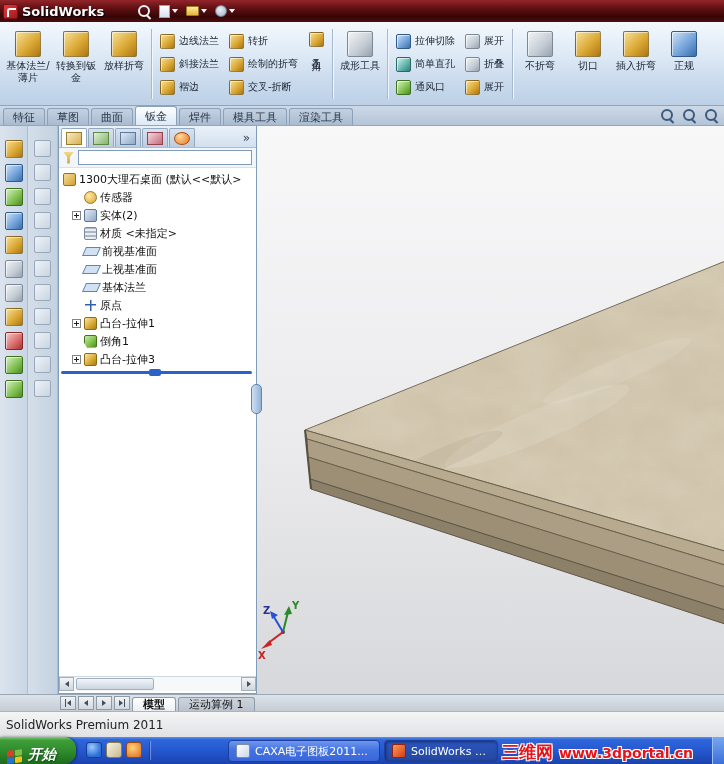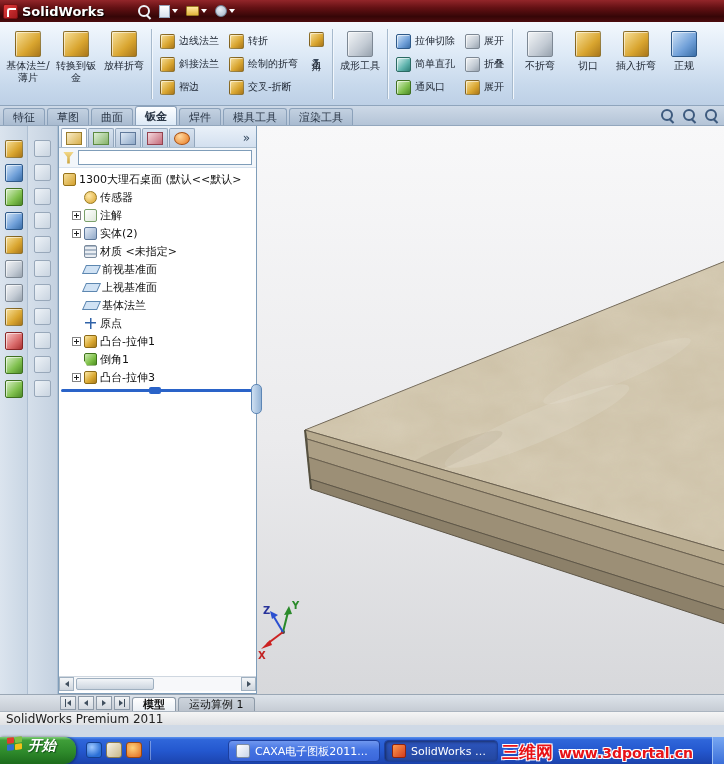--- a/index.html
+++ b/index.html
@@ -41,21 +41,21 @@
 .ic.gray{background:linear-gradient(135deg,#f3f5f7,#c3cbd4 60%,#97a2ae);border-color:#7d8894}
 .ic.red{background:linear-gradient(135deg,#f6c9c9,#d96a6a 60%,#a83232);border-color:#8a2525}
 .s26{width:26px;height:26px;margin-bottom:3px}
 .s15{width:15px;height:15px;flex:0 0 auto}
 .s18{width:18px;height:18px}
 .s16{width:16px;height:13px}
 
 
 #cmdtabs{position:absolute;left:0;top:106px;width:724px;height:20px;background:linear-gradient(180deg,#cdd9e7,#b4c4d7);border-bottom:1px solid #93a7bd;display:flex;align-items:flex-end;padding-left:3px;z-index:10}
 .ctab{height:17px;display:flex;align-items:center;padding:0 9px;font-size:11px;color:#2a3646;background:linear-gradient(180deg,#c3d1e1,#a9bbd0);border:1px solid #8ba1ba;border-bottom:none;border-radius:3px 3px 0 0;margin-right:2px;white-space:nowrap}
-.ctab.active{background:linear-gradient(180deg,#fdfeff,#dce9f6);font-weight:bold;height:19px}
+.ctab.active{background:linear-gradient(180deg,#fdfeff,#dce9f6);font-weight:normal;height:19px}
 .zoomtools{position:absolute;right:5px;top:2px;display:flex;gap:7px}
 .mag2{position:relative;width:15px;height:15px;color:#3d5a7e}
 .mag2::before{content:"";position:absolute;left:1px;top:1px;width:8px;height:8px;border:2px solid currentColor;border-radius:50%}
 .mag2::after{content:"";position:absolute;left:10px;top:10px;width:6px;height:2px;background:currentColor;transform:rotate(45deg);transform-origin:0 0}
 
 
 #lefttb1{position:absolute;left:0;top:126px;width:28px;height:568px;background:linear-gradient(90deg,#dbe4ee,#c9d6e4);border-right:1px solid #aebfd2;display:flex;flex-direction:column;align-items:center;padding-top:14px;gap:6px}
 #lefttb2{position:absolute;left:28px;top:126px;width:30px;height:568px;background:linear-gradient(90deg,#d5dfea,#c4d1e0);border-right:1px solid #aebfd2;display:flex;flex-direction:column;align-items:center;padding-top:14px;gap:7px}
 .lt2{width:17px;height:17px;border:1px solid #98a8ba;border-radius:2px;background:linear-gradient(135deg,#eef3f8,#c9d4e0)}
 
@@ -104,25 +104,25 @@
 
 #viewport{position:absolute;left:257px;top:126px;width:467px;height:568px;background:linear-gradient(180deg,#f8f8f9 0%,#ebebed 55%,#d7d8db 100%);overflow:hidden}
 
 
 #modeltabs{position:absolute;left:0;top:694px;width:724px;height:17px;background:linear-gradient(180deg,#dde3ea,#c6ccd4);border-top:1px solid #9aa7b5;display:flex;align-items:center;padding-left:60px;gap:2px;z-index:6}
 .navb{width:16px;height:14px;background:linear-gradient(180deg,#f2f4f6,#d2d8df);border:1px solid #8d9aa8;display:flex;align-items:center;justify-content:center;gap:1px}
 .mtab{height:15px;display:flex;align-items:center;padding:0 10px;font-size:11px;border:1px solid #8d9aa8;border-bottom:none;background:linear-gradient(#cdd4dc,#b9c1cb);border-radius:3px 3px 0 0;margin-top:2px;white-space:nowrap}
 .mtab.active{background:linear-gradient(#ffffff,#e9eef4);font-weight:bold}
 
 
-#statusbar{position:absolute;left:0;top:711px;width:724px;height:14px;background:linear-gradient(180deg,#f5f5f5,#dfe1e4);border-top:1px solid #aab4bf;display:flex;align-items:center;padding-left:6px;font-size:12px;color:#222;z-index:6}
+#statusbar{position:absolute;left:0;top:711px;width:724px;height:26px;background:linear-gradient(180deg,#f5f5f5,#dfe1e4);border-top:1px solid #aab4bf;display:flex;align-items:center;padding-left:6px;font-size:12px;color:#222;z-index:6}
 
 
 #taskbar{position:absolute;left:0;top:737px;width:724px;height:27px;background:linear-gradient(180deg,#5a92ee 0%,#2f66da 10%,#2458cf 50%,#1d47b4 90%,#1c42a9 100%);z-index:30}
-#startbtn{position:absolute;left:0;top:0;height:27px;width:76px;display:flex;align-items:flex-start;gap:5px;padding:0 10px 0 7px;color:#fff;font-weight:bold;font-size:14px;font-style:italic;background:linear-gradient(180deg,#7ece77 0%,#3f9e39 12%,#2e8a2b 55%,#1d6c1c 100%);border-radius:0 12px 12px 0;box-shadow:1px 0 3px rgba(0,0,0,.5);text-shadow:1px 1px 1px #14521a}
+#startbtn{position:absolute;left:0;top:0;height:27px;width:76px;display:flex;align-items:flex-end;gap:5px;padding:0 10px 0 7px;color:#fff;font-weight:bold;font-size:14px;font-style:italic;background:linear-gradient(180deg,#7ece77 0%,#3f9e39 12%,#2e8a2b 55%,#1d6c1c 100%);border-radius:0 12px 12px 0;box-shadow:1px 0 3px rgba(0,0,0,.5);text-shadow:1px 1px 1px #14521a}
 .winflag{width:16px;height:14px;display:grid;grid-template-columns:7px 7px;grid-template-rows:6px 6px;gap:1px;transform:skewY(-6deg)}
 .winflag span{display:block;border-radius:1px}
 .winflag span:nth-child(1){background:#e23a2e}
 .winflag span:nth-child(2){background:#7ec043}
 .winflag span:nth-child(3){background:#2f6fd0}
 .winflag span:nth-child(4){background:#f2c219}
 .ql{position:absolute;top:5px;width:16px;height:16px;border-radius:3px}
 #ql1{left:86px;background:radial-gradient(circle at 35% 30%,#9ec8ff,#2a6fd6 70%);border:1px solid #16408f}
 #ql2{left:106px;background:linear-gradient(135deg,#f7f3e8,#c9b98a);border:1px solid #8d7c4e}
 #ql3{left:126px;background:radial-gradient(circle at 40% 35%,#ffd27a,#e06a1f);border:1px solid #9c470f}
@@ -347,25 +347,20 @@
       <span class="ti part"></span>
       <span>1300大理石桌面 (默认&lt;&lt;默认&gt;</span>
     </div>
     <div class="trow child">
       <span class="expslot"></span>
         <span class="ti sensors"></span>
       <span>传感器</span>
     </div>
     <div class="trow child">
       <span class="exp"></span>
-        <span class="ti ann"></span>
-      <span>注解</span>
-    </div>
-    <div class="trow child">
-      <span class="exp"></span>
         <span class="ti bodies"></span>
       <span>实体(2)</span>
     </div>
     <div class="trow child">
       <span class="expslot"></span>
         <span class="ti mat"></span>
       <span>材质 &lt;未指定&gt;</span>
     </div>
     <div class="trow child">
       <span class="expslot"></span>

